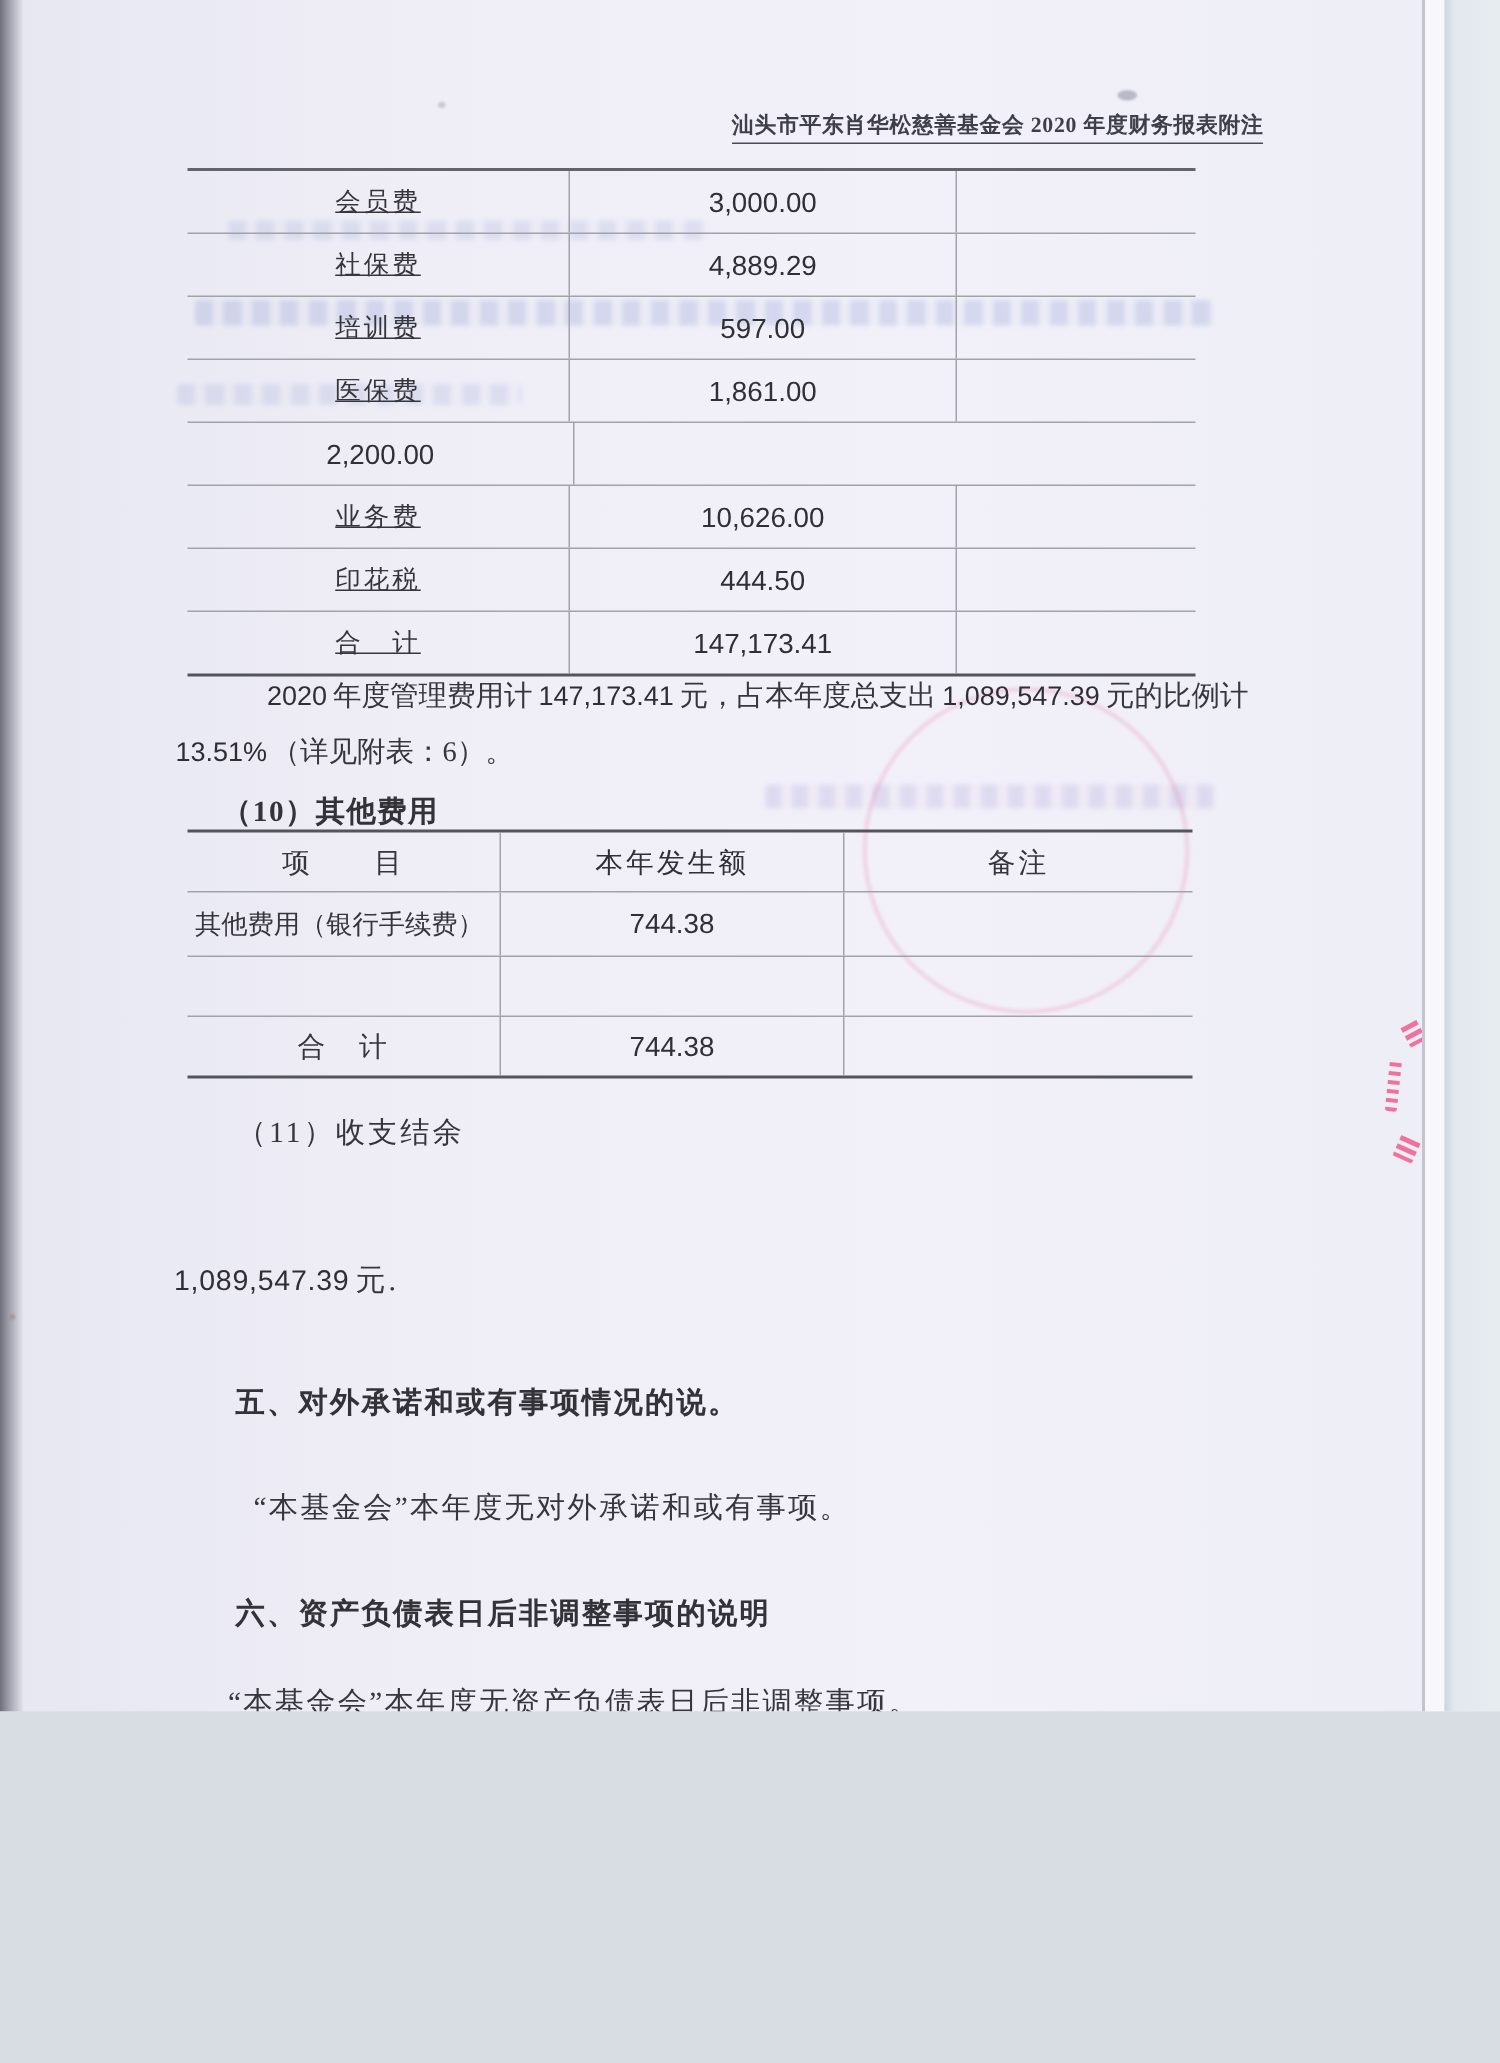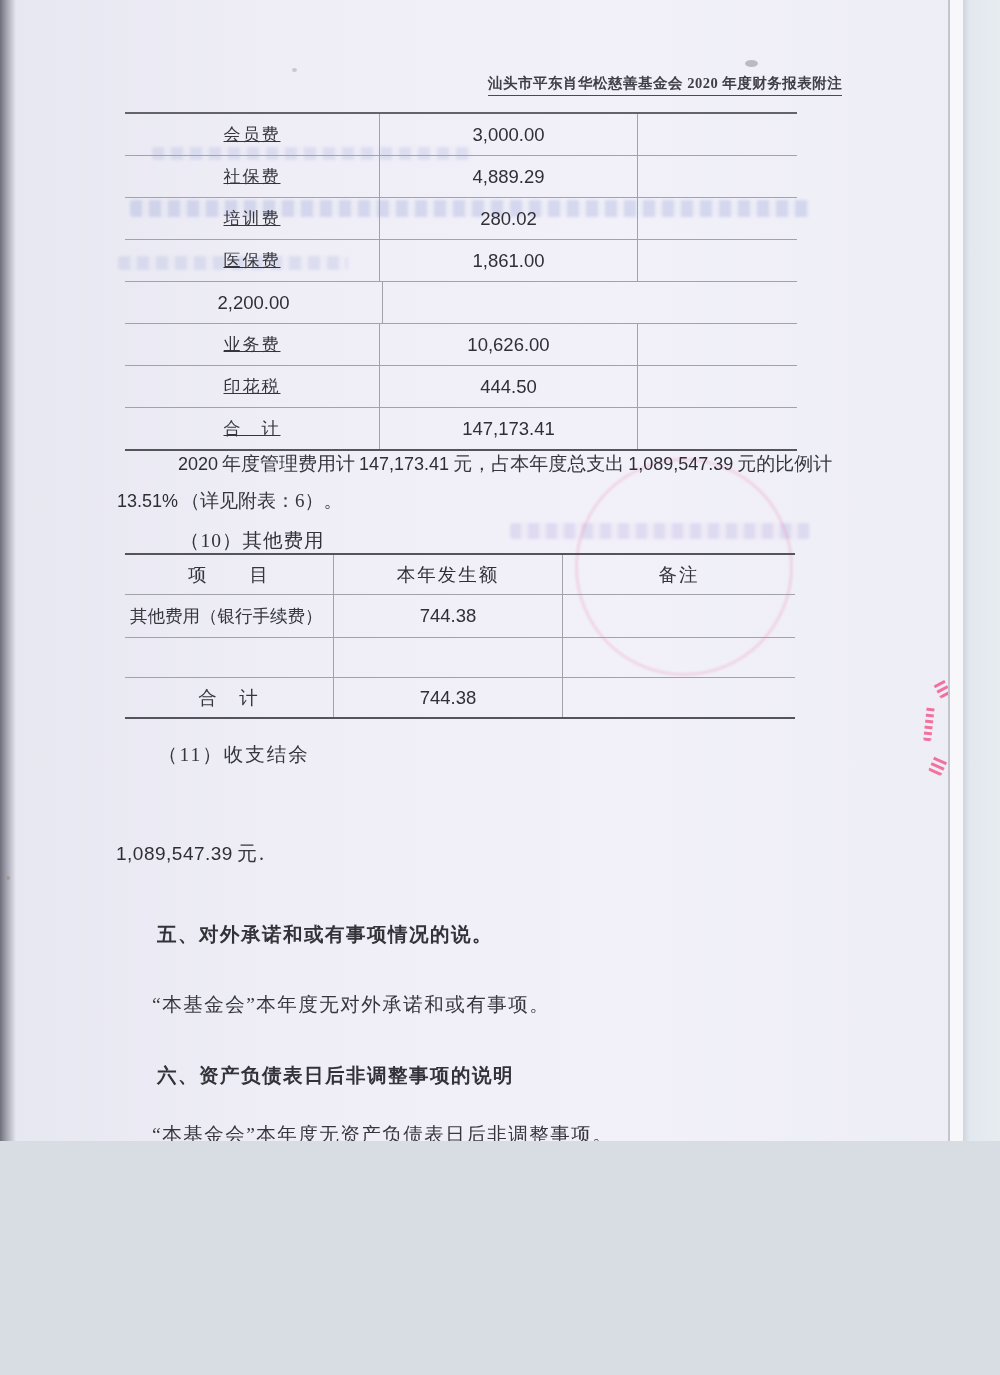--- a/index.html
+++ b/index.html
@@ -60,21 +60,21 @@
   #para-admin-1 .num{font-size:18px;margin:0 4px;}
   #para-admin-2{left:117px;top:488px;font-size:19px;}
   #para-admin-2 .num{font-size:18px;margin-right:3px;}
   #h10{left:148px;top:527px;letter-spacing:1px;}
   #h11{left:158px;top:741px;letter-spacing:2px;}
   #para-bal-1{left:158px;top:799px;letter-spacing:4px;font-size:20px;}
   #para-bal-1 .num{font-size:19px;letter-spacing:.5px;margin:0 8px;}
   #para-bal-2{left:116px;top:840px;font-size:20px;letter-spacing:2px;}
   #para-bal-2 .num{font-size:19px;letter-spacing:.5px;margin-right:4px;}
   #h5{left:157px;top:921px;}
-  #b5{left:152px;top:991px;letter-spacing:1.5px;}
+  #b5{left:169px;top:991px;letter-spacing:1.5px;}
   #h6{left:157px;top:1062px;}
   #b6{left:152px;top:1121px;letter-spacing:1.5px;}
   #h7{left:157px;top:1178px;}
   .footer{position:absolute;left:380px;top:1245px;width:160px;text-align:center;font-size:19px;
     letter-spacing:2px;color:#3a3a42;}
 </style>
 </head>
 <body>
 
 <div class="scan">
@@ -102,21 +102,21 @@
       <div class="cell c2">3,000.00</div>
       <div class="cell c3"></div>
     </div>
     <div class="row">
       <div class="cell c1">社保费</div>
       <div class="cell c2">4,889.29</div>
       <div class="cell c3"></div>
     </div>
     <div class="row">
       <div class="cell c1">培训费</div>
-      <div class="cell c2">280.02</div>
+      <div class="cell c2">597.00</div>
       <div class="cell c3"></div>
     </div>
     <div class="row">
       <div class="cell c1">医保费</div>
       <div class="cell c2">1,861.00</div>
       <div class="cell c3"></div>
     </div>
     <div class="row">
       <div class="cell c2">2,200.00</div>
       <div class="cell c3"></div>
@@ -138,21 +138,21 @@
     </div>
   </div>
 
   <div class="line" id="para-admin-1">
     <span class="num" style="margin-left:0;">2020</span><span>年度管理费用计</span><span class="num">147,173.41</span><span>元，占本年度总支出</span><span class="num">1,089,547.39</span><span>元的比例计</span>
   </div>
   <div class="line" id="para-admin-2">
     <span class="num">13.51%</span><span>（详见附表：6）。</span>
   </div>
 
-  <div class="line heading" id="h10" style="font-weight:normal;margin-left:32px;">（10）其他费用</div>
+  <div class="line heading" id="h10" style="font-weight:bold;">（10）其他费用</div>
 
   <div class="tbl t2">
     <div class="row hrow">
       <div class="cell c1">项　　目</div>
       <div class="cell c2" style="font-family:Liberation Mono, monospace;">本年发生额</div>
       <div class="cell c3">备注</div>
     </div>
     <div class="row r1">
       <div class="cell c1">其他费用（银行手续费）</div>
       <div class="cell c2">744.38</div>

